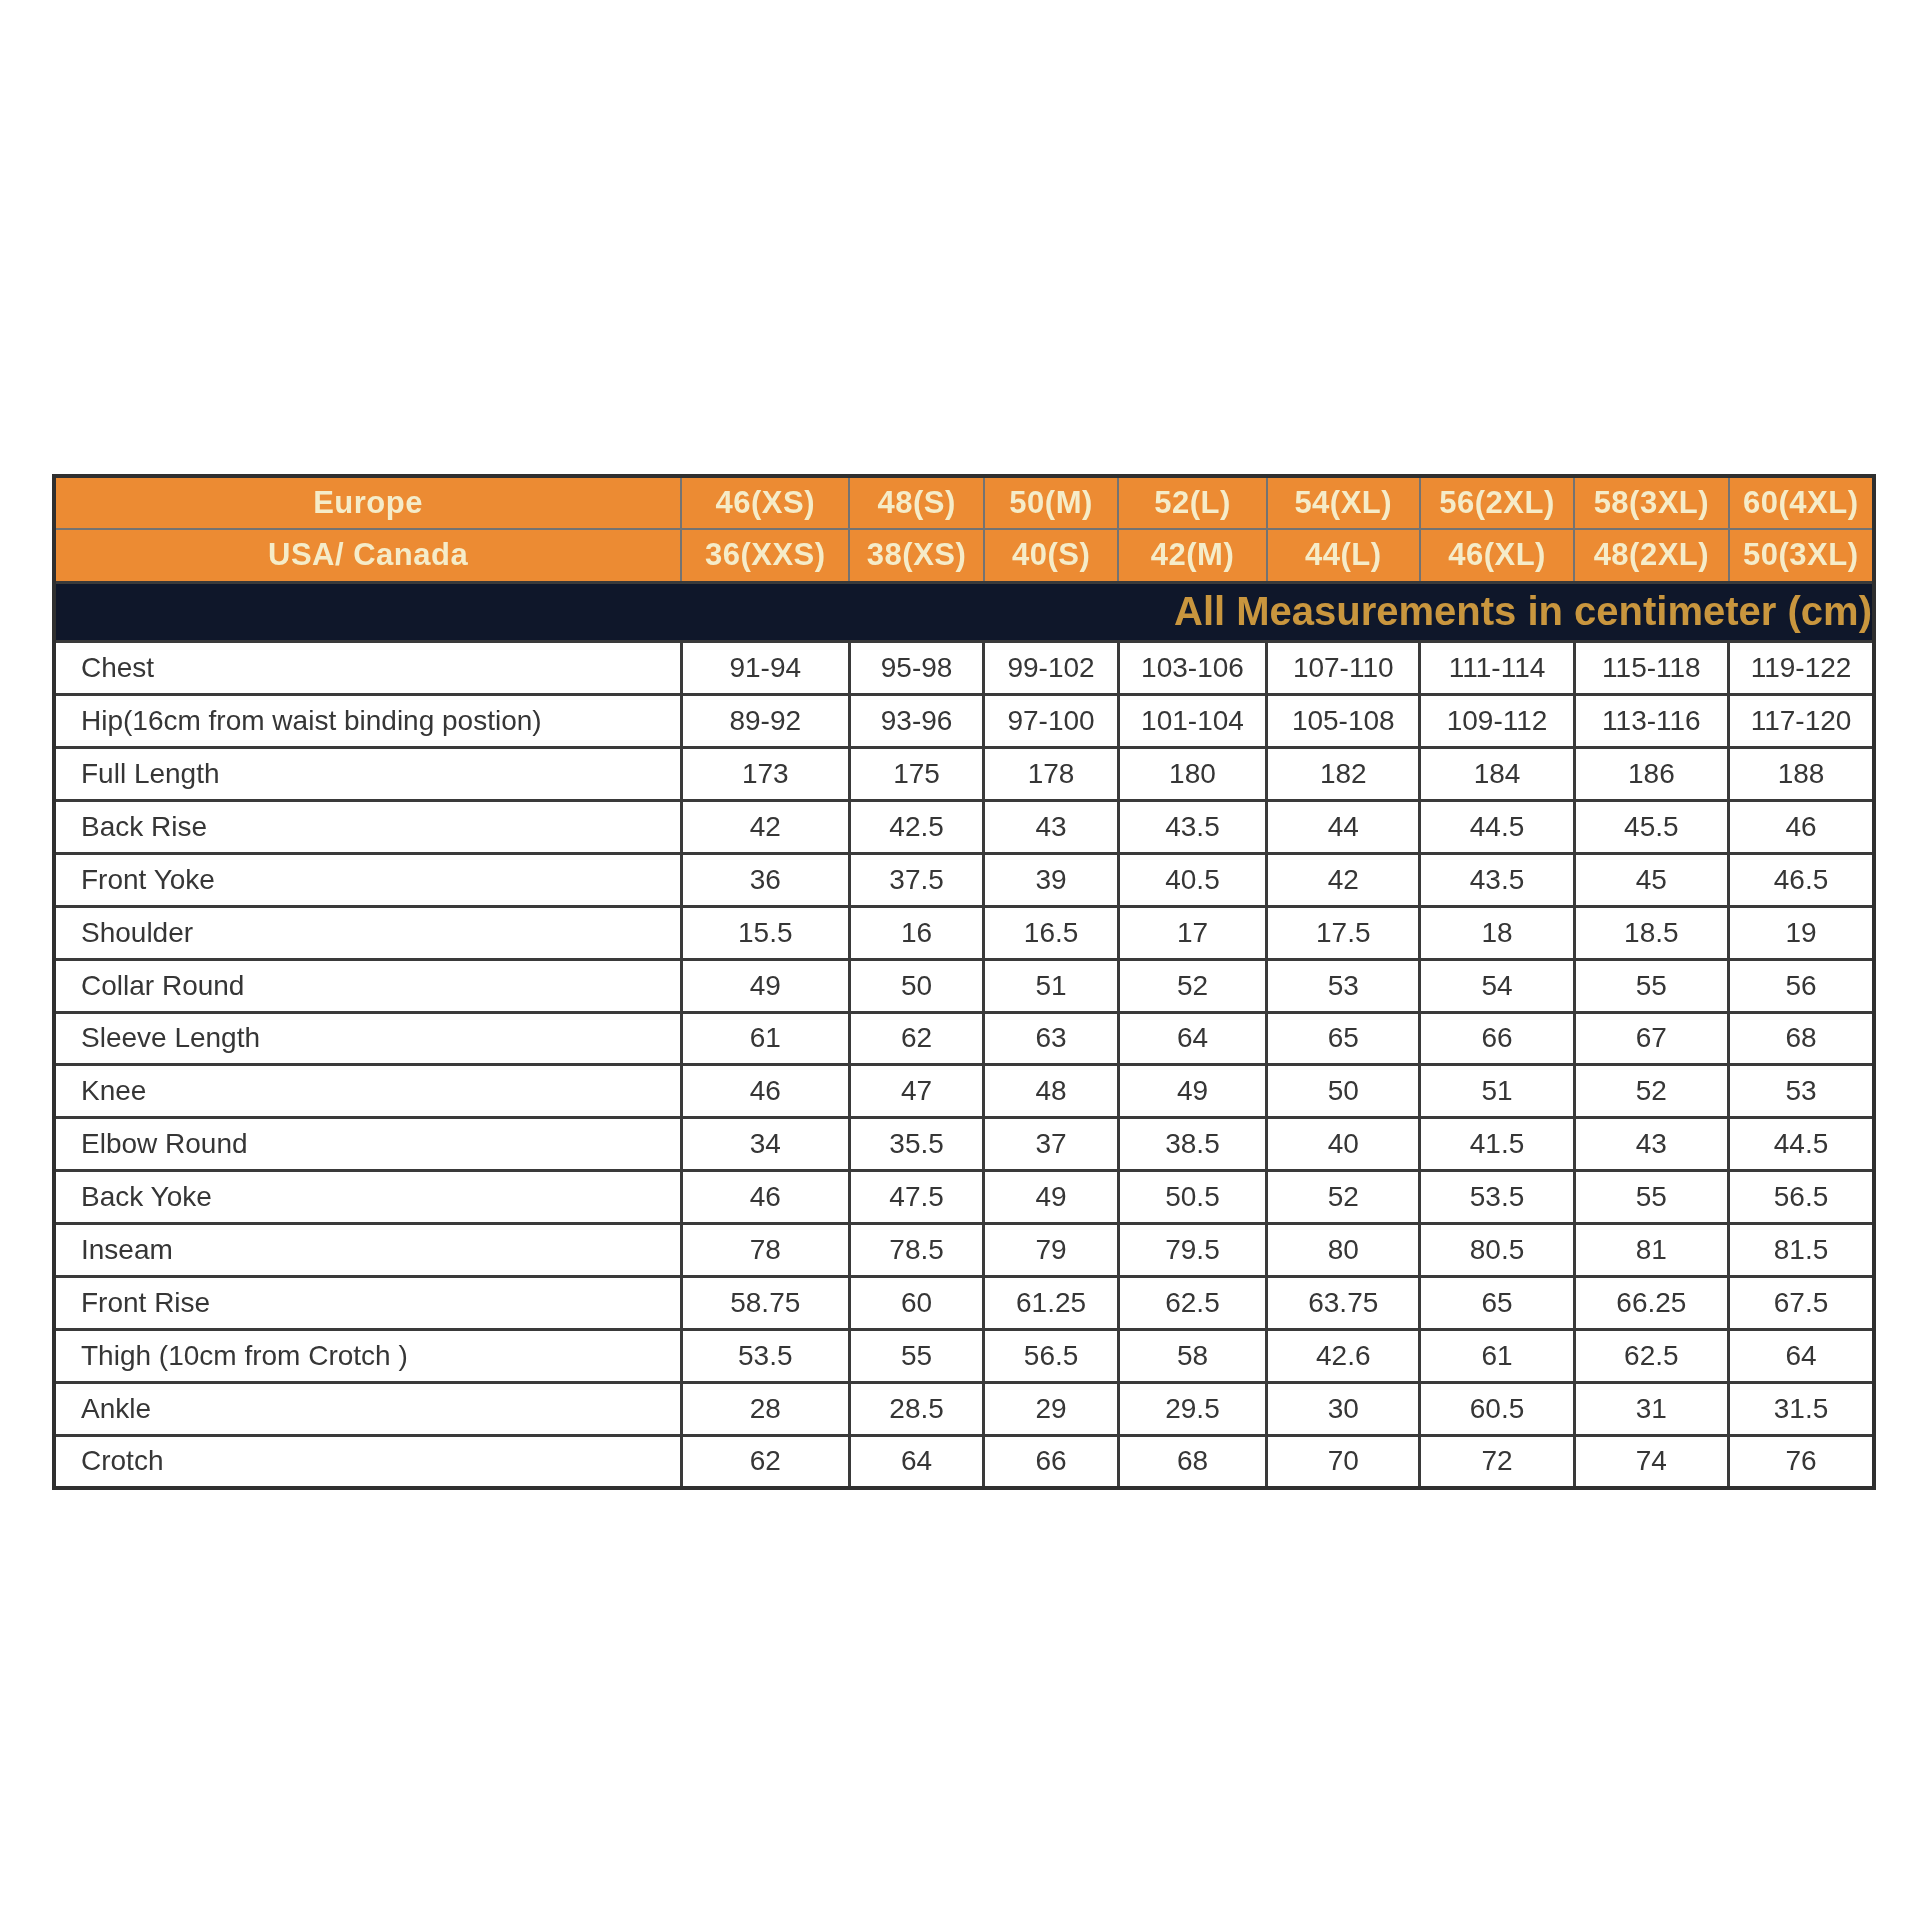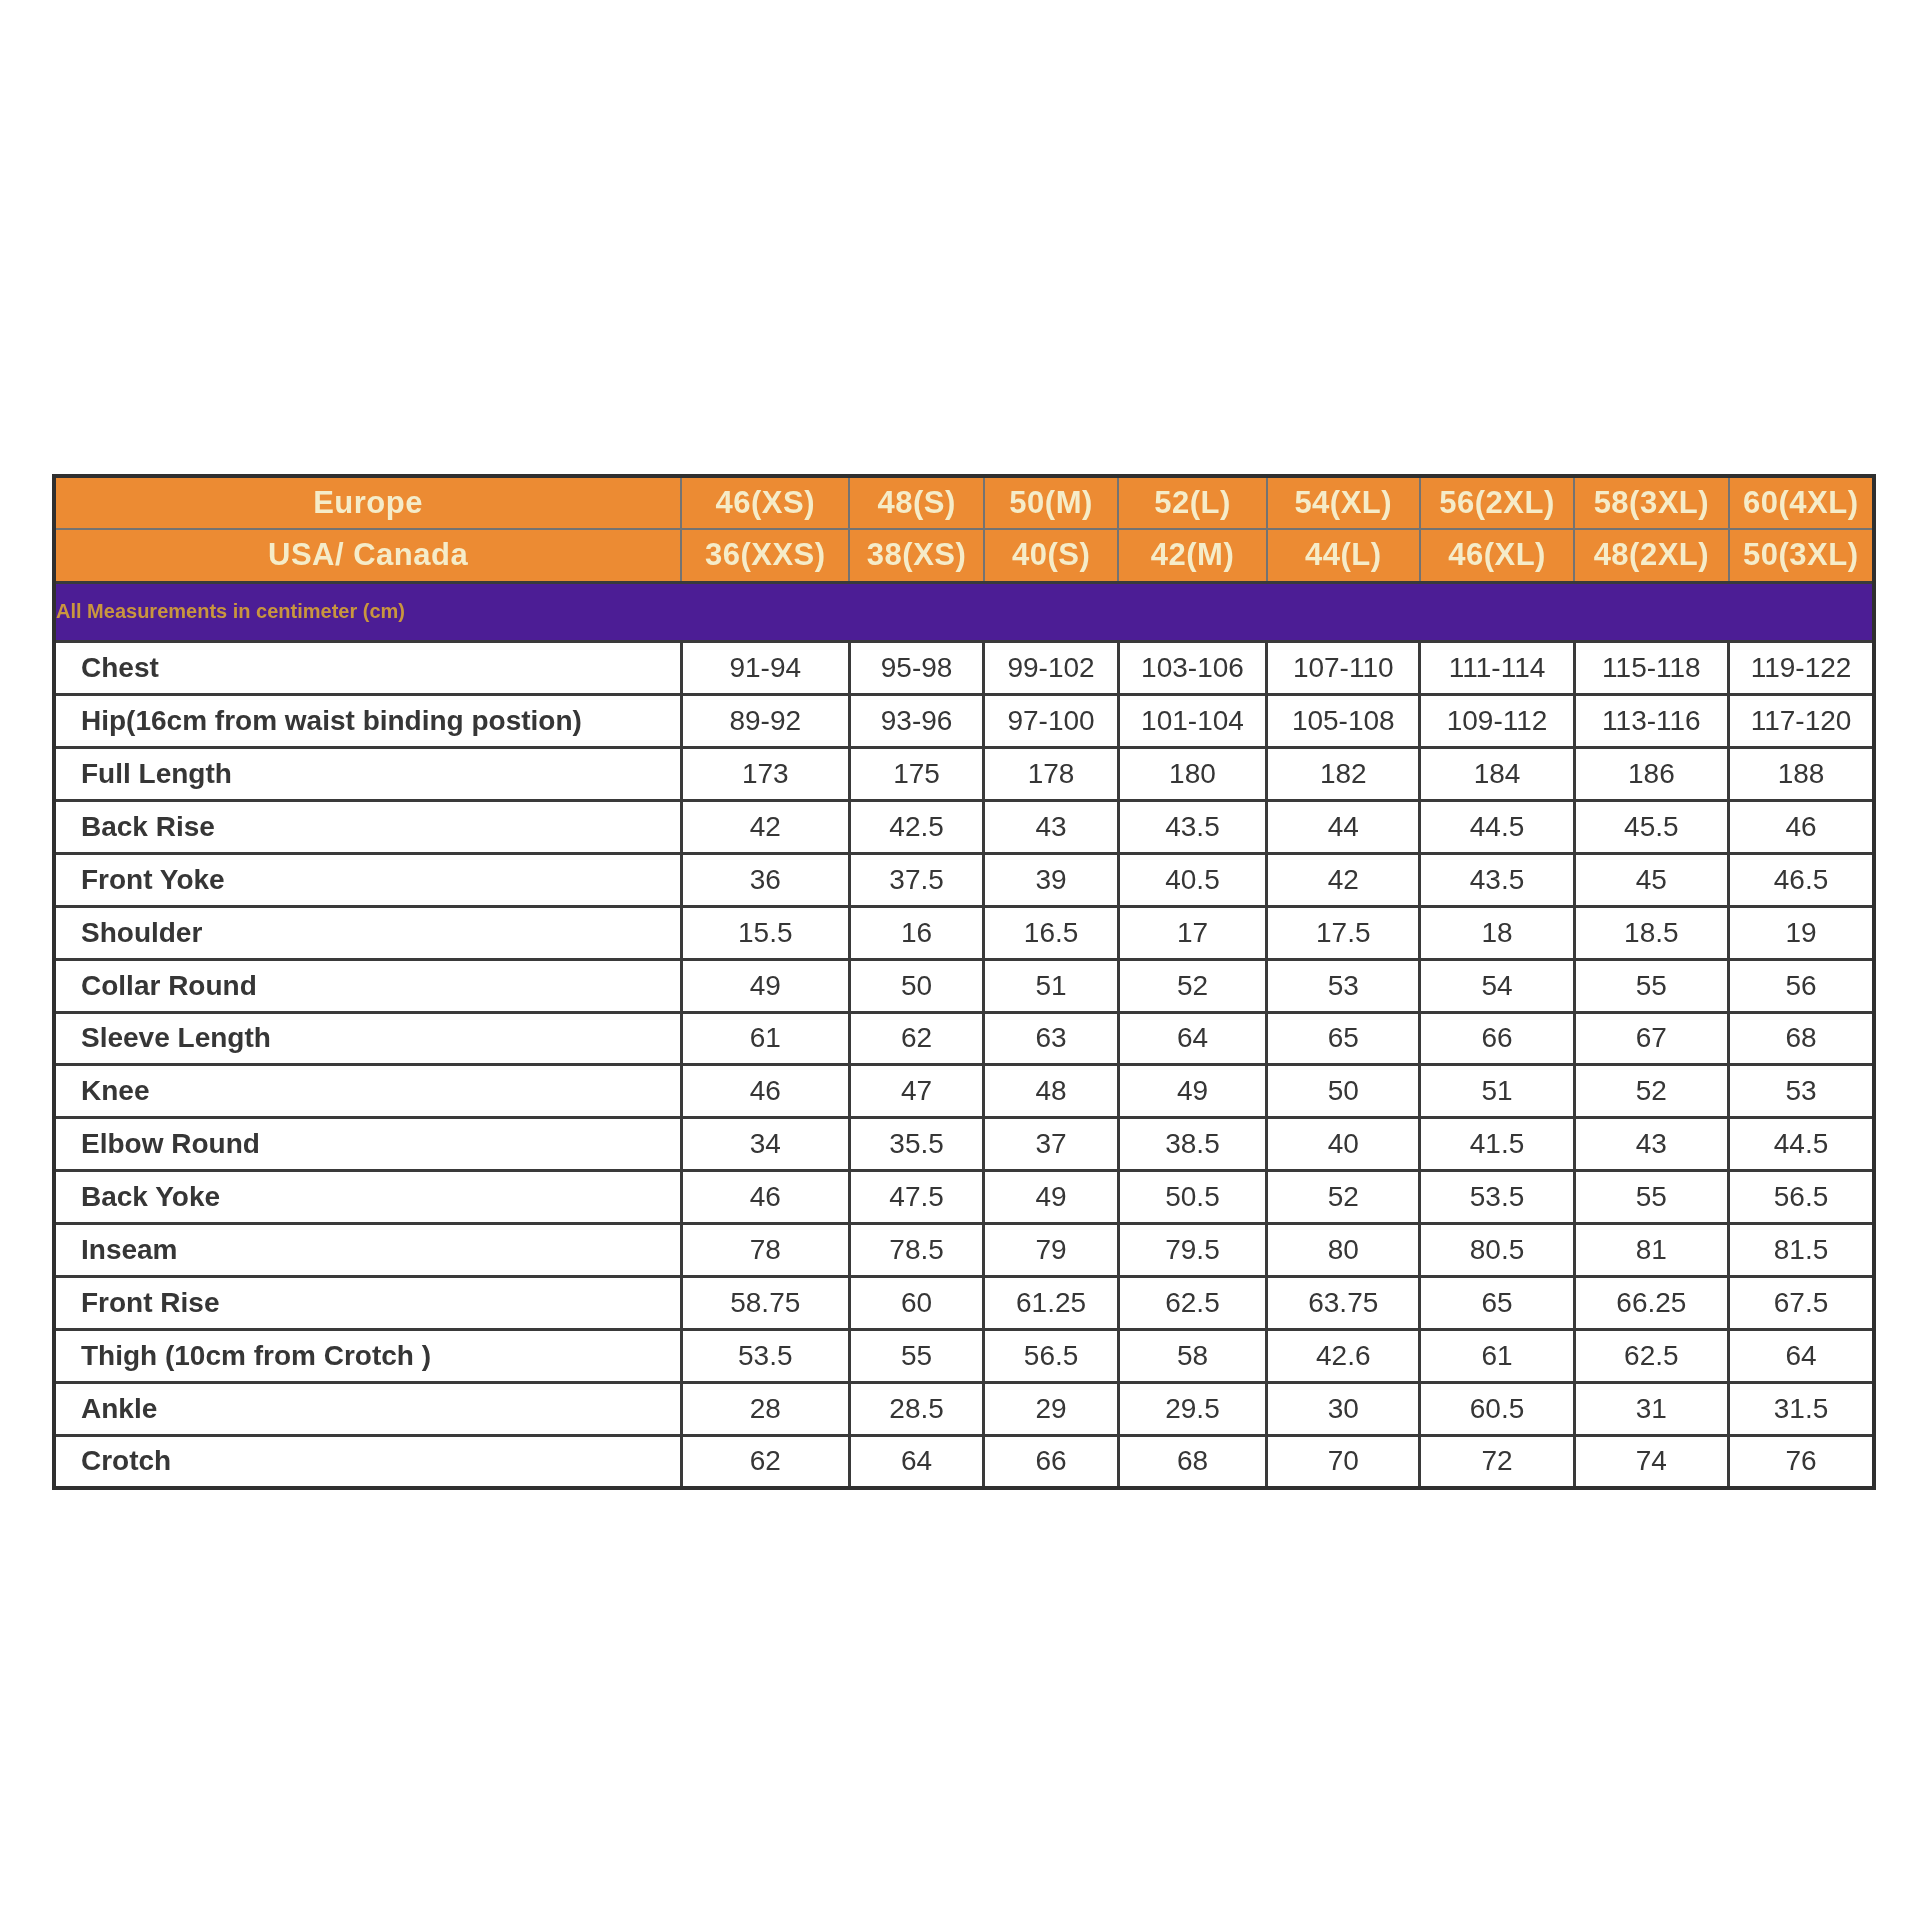--- a/index.html
+++ b/index.html
@@ -25,41 +25,40 @@
     border: 2px solid #737373;
     font-size: 31px;
     font-weight: bold;
     text-align: center;
     height: 53px;
     letter-spacing: 0.5px;
   }
 
   tr.banner-row td {
     height: 51px;
-    text-align: left;
+    text-align: right;
     color: #C9963E;
     font-weight: bold;
-    font-size: 20px;
+    font-size: 40px;
     border: 3px solid #3a3a3a;
-    background: #4c1d95;
+    background: #0f172a;
   }
 
   tbody td {
     border: 3px solid #3a3a3a;
     font-size: 28px;
     color: #363636;
     text-align: center;
     height: 45px;
     background: #ffffff;
   }
 
   tbody td.label-cell {
     text-align: left;
     padding-left: 25px;
-    font-weight: bold;
   }
 </style>
 </head>
 <body>
 
 <div class="page">
   <table class="size-table">
     <colgroup>
       <col style="width:34.46%">
       <col style="width:9.24%">

